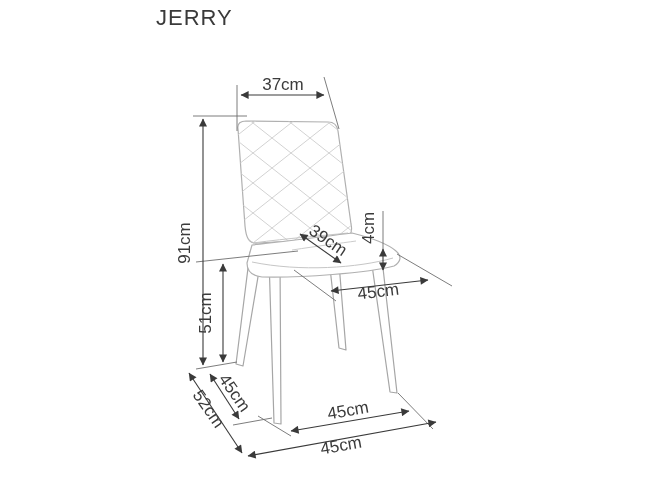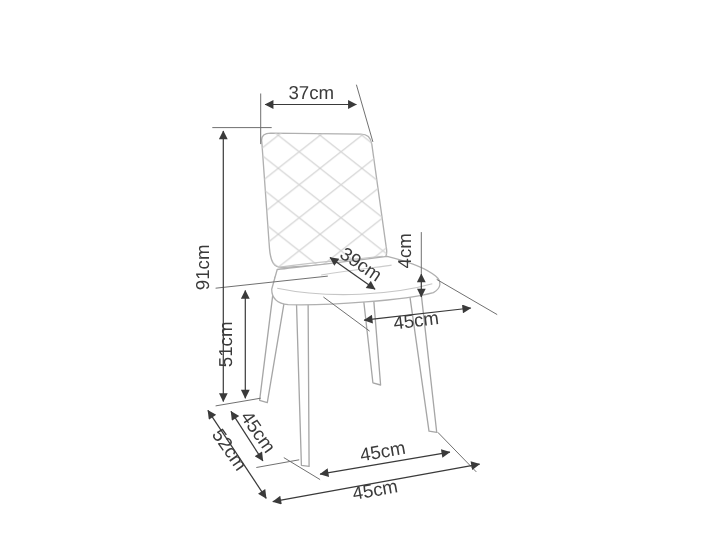--- a/index.html
+++ b/index.html
@@ -30,20 +30,21 @@
     font-family: "Liberation Sans", sans-serif;
     font-size: 17px;
     fill: #3b3b3b;
   }
 </style>
 </head>
 <body>
 
 <div class="stage">
 
+  <div class="product-title">JERRY</div>
 
   <svg width="648" height="486" viewBox="0 0 648 486">
 
     <defs>
       <marker id="arr" viewBox="0 0 10 10" refX="9.5" refY="5" markerWidth="10" markerHeight="8" markerUnits="userSpaceOnUse" orient="auto-start-reverse">
         <path d="M0,0 L10,5 L0,10 z" fill="#3a3a3a"></path>
       </marker>
       <pattern id="quilt" width="38" height="30" patternUnits="userSpaceOnUse" patternTransform="translate(6,3)">
         <path d="M0,15 L19,0 L38,15 L19,30 Z" fill="none" stroke="#d2d2d2" stroke-width="1"></path>
       </pattern>

